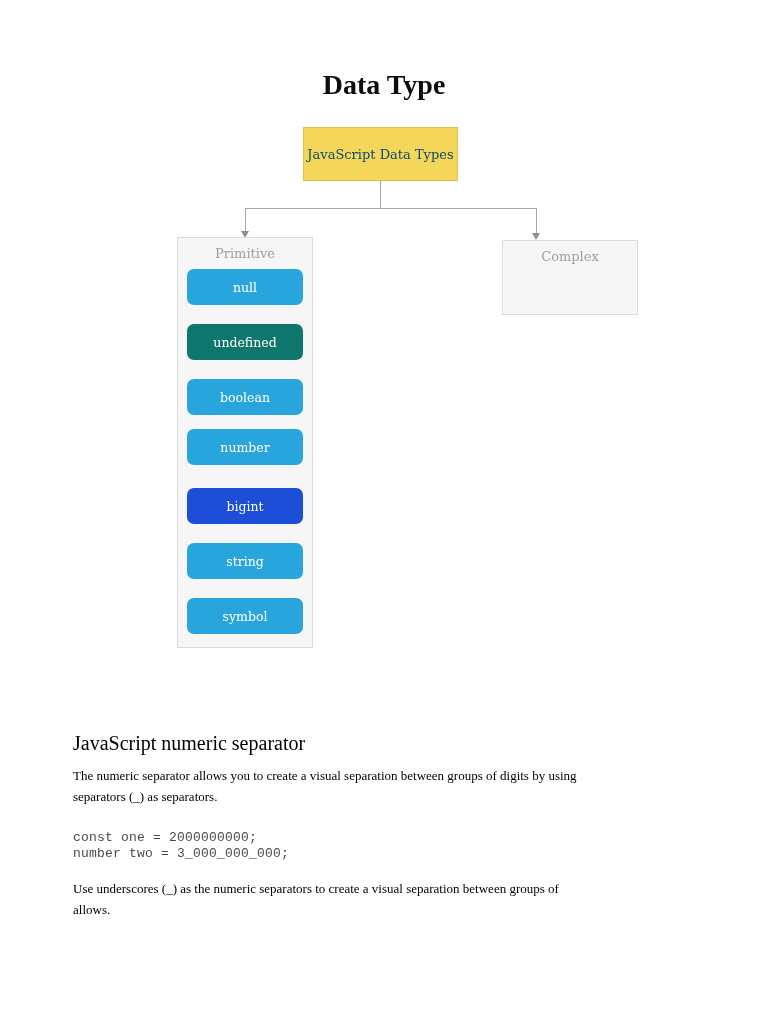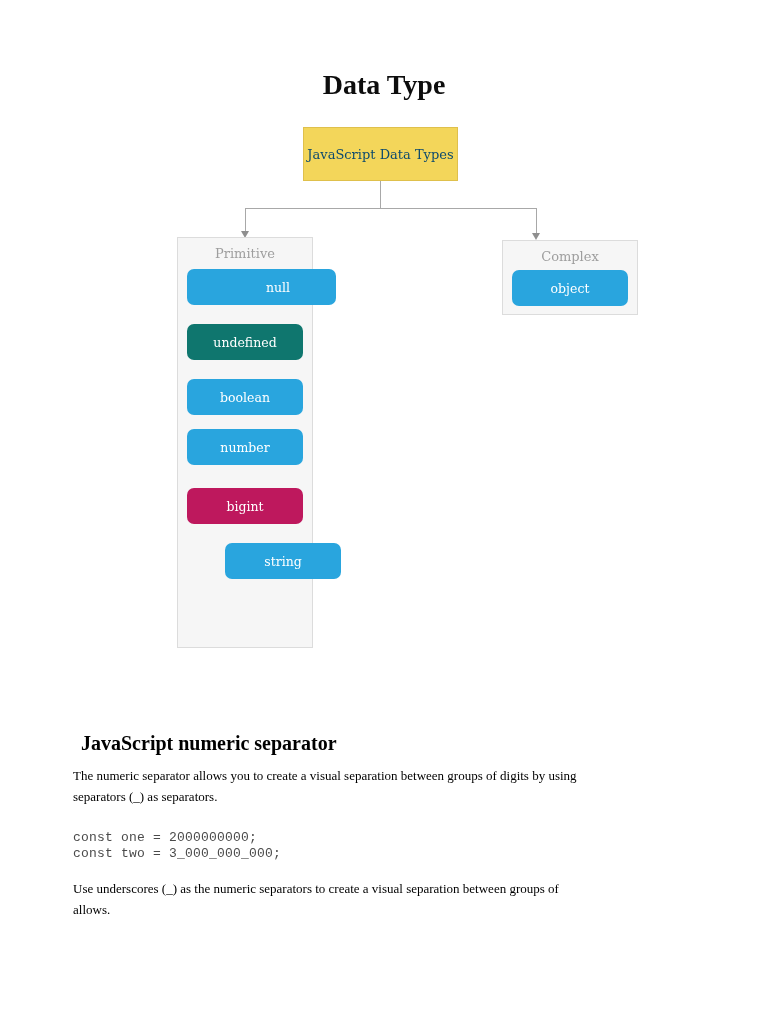--- a/index.html
+++ b/index.html
@@ -108,23 +108,23 @@
 
   
   .article {
     position: absolute;
     left: 73px;
     top: 732px;
     width: 640px;
     color: #000000;
   }
   .article-heading {
-    margin: 0 0 10px 8px;
+    margin: 0 0 10px 0;
     font-size: 20px;
-    font-weight: bold;
+    font-weight: normal;
     font-family: "Liberation Serif", serif;
   }
   .para {
     font-size: 13px;
     line-height: 21px;
   }
   .para .line-text { white-space: nowrap; }
   .code-block {
     margin-top: 23px;
     font-family: "Liberation Mono", monospace;
@@ -149,46 +149,46 @@
 
     <div class="line line-root-v"></div>
     <div class="line line-h"></div>
     <div class="line line-left-v"></div>
     <div class="line line-right-v"></div>
     <div class="arrow-down arrow-left"></div>
     <div class="arrow-down arrow-right"></div>
 
     <div class="group group-primitive">
       <div class="group-label">Primitive</div>
-      <div class="node-btn p0" style="background: rgb(41, 165, 222); padding-left: 33px;">null</div>
+      <div class="node-btn p0" style="background: rgb(41, 165, 222);">null</div>
       <div class="node-btn p1" style="background: #0f766e;">undefined</div>
       <div class="node-btn p2" style="background: rgb(41, 165, 222);">boolean</div>
       <div class="node-btn p3" style="background: rgb(41, 165, 222);">number</div>
-      <div class="node-btn p4" style="background: #be185d;">bigint</div>
-      <div class="node-btn p5" style="background: rgb(41, 165, 222); margin-left: 38px;">string</div>
+      <div class="node-btn p4" style="background: #1d4ed8;">bigint</div>
+      <div class="node-btn p5" style="background: rgb(41, 165, 222);">string</div>
+      <div class="node-btn p6" style="background: rgb(41, 165, 222);">symbol</div>
     </div>
 
     <div class="group group-complex">
       <div class="group-label">Complex</div>
-      <div class="node-btn c0" style="background: rgb(41, 165, 222);">object</div>
     </div>
 
   </div>
 
   <div class="article">
     <h2 class="article-heading">JavaScript numeric separator</h2>
 
     <div class="para intro">
       <div class="line-text">The numeric separator allows you to create a visual separation between groups of digits by using</div>
       <div class="line-text">separators (_) as separators.</div>
     </div>
 
     <div class="code-block">
       <div class="code-line">const one = 2000000000;</div>
-      <div class="code-line">const two = 3_000_000_000;</div>
+      <div class="code-line">number two = 3_000_000_000;</div>
     </div>
 
     <div class="para outro">
       <div class="line-text">Use underscores (_) as the numeric separators to create a visual separation between groups of</div>
       <div class="line-text">allows.</div>
     </div>
   </div>
 
 </div>
 

